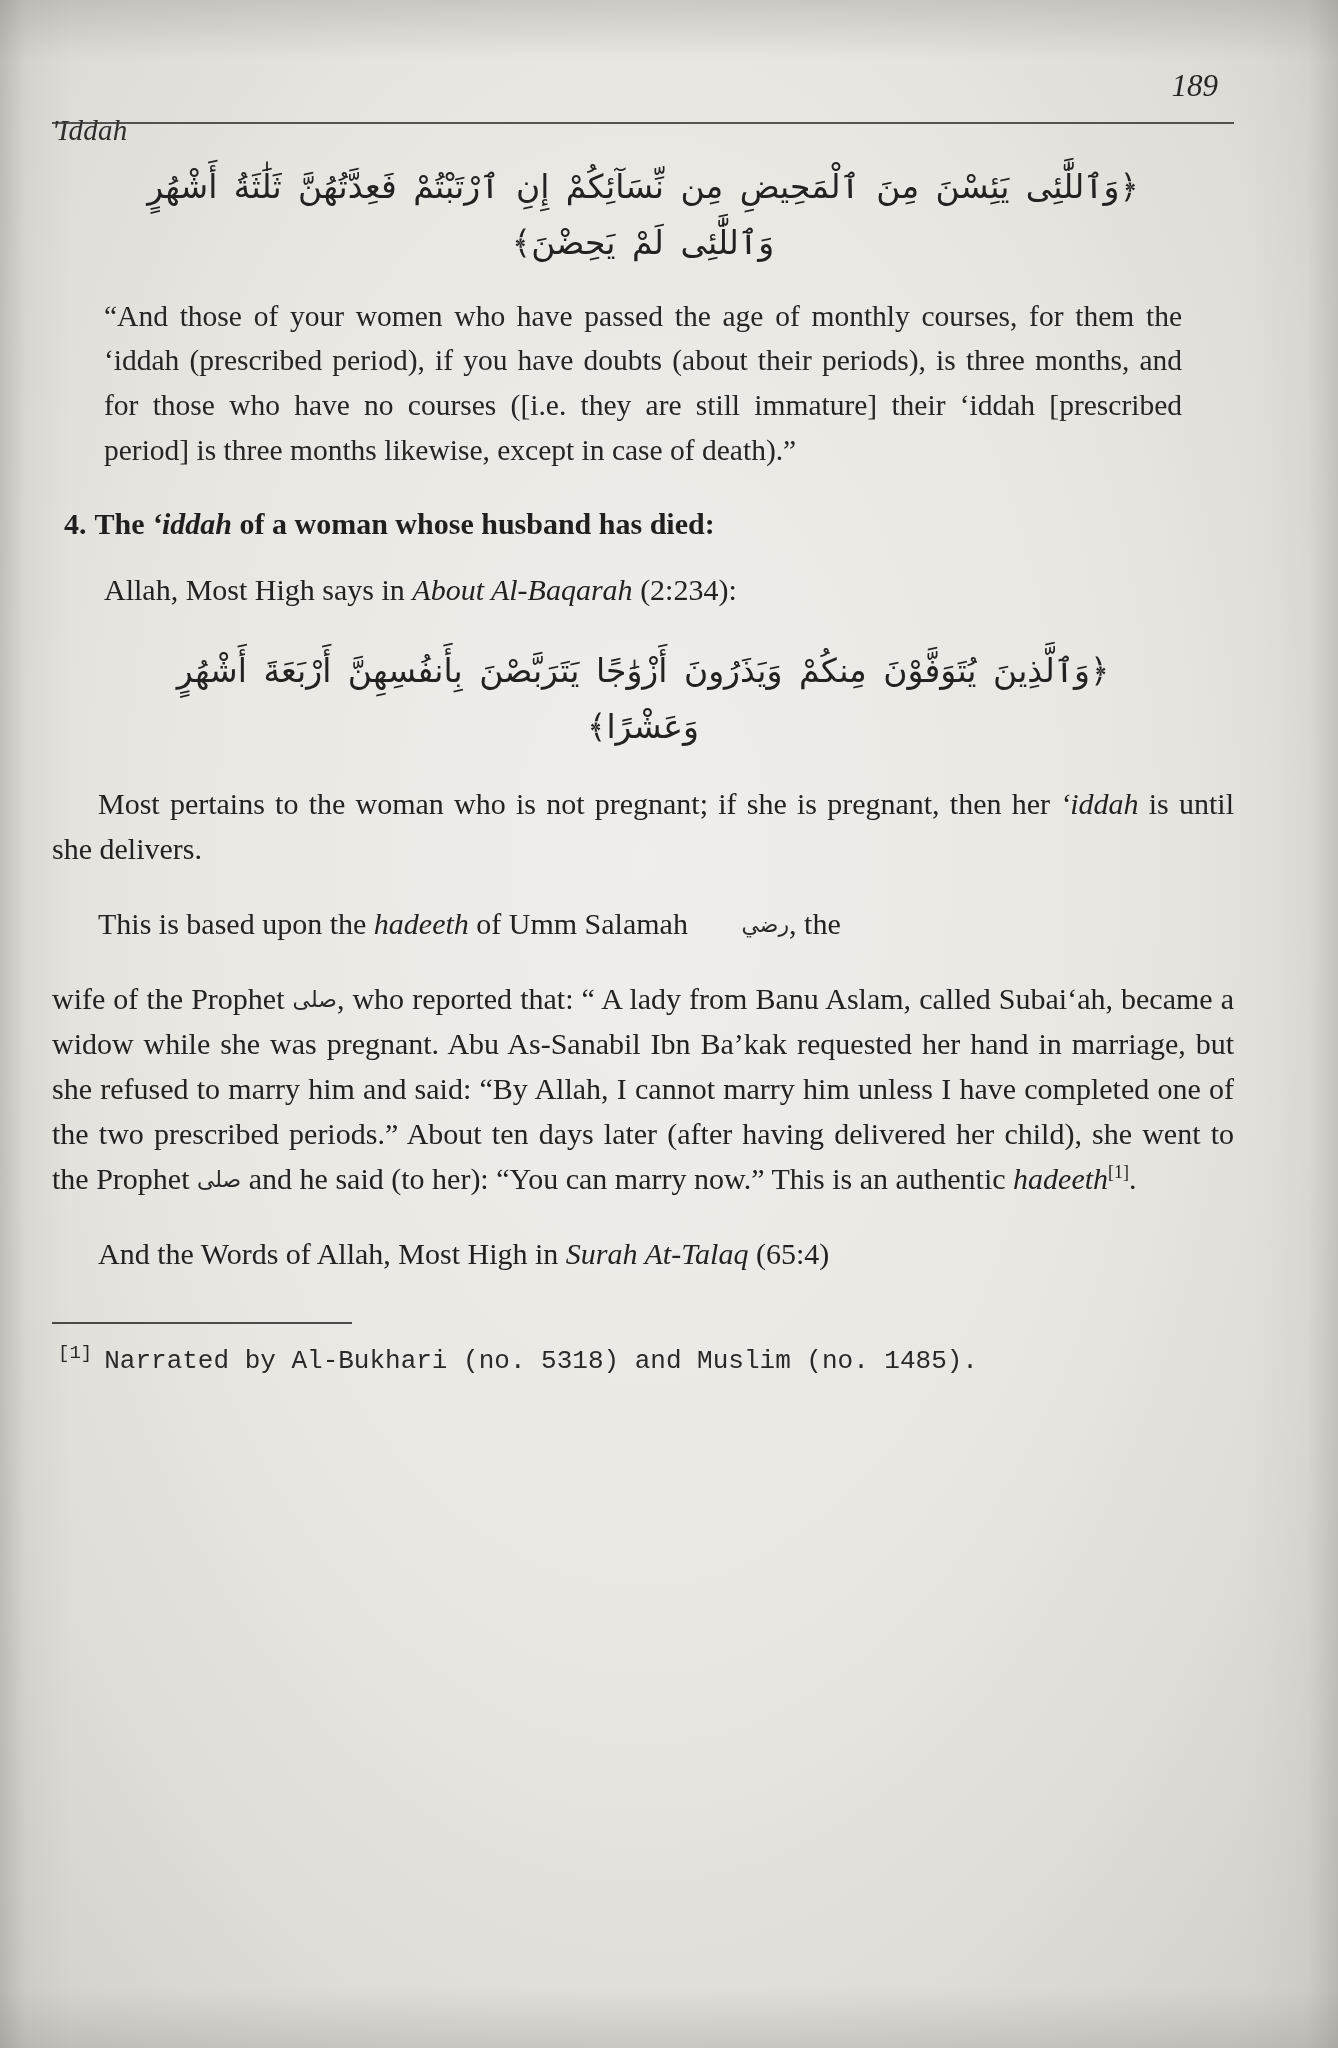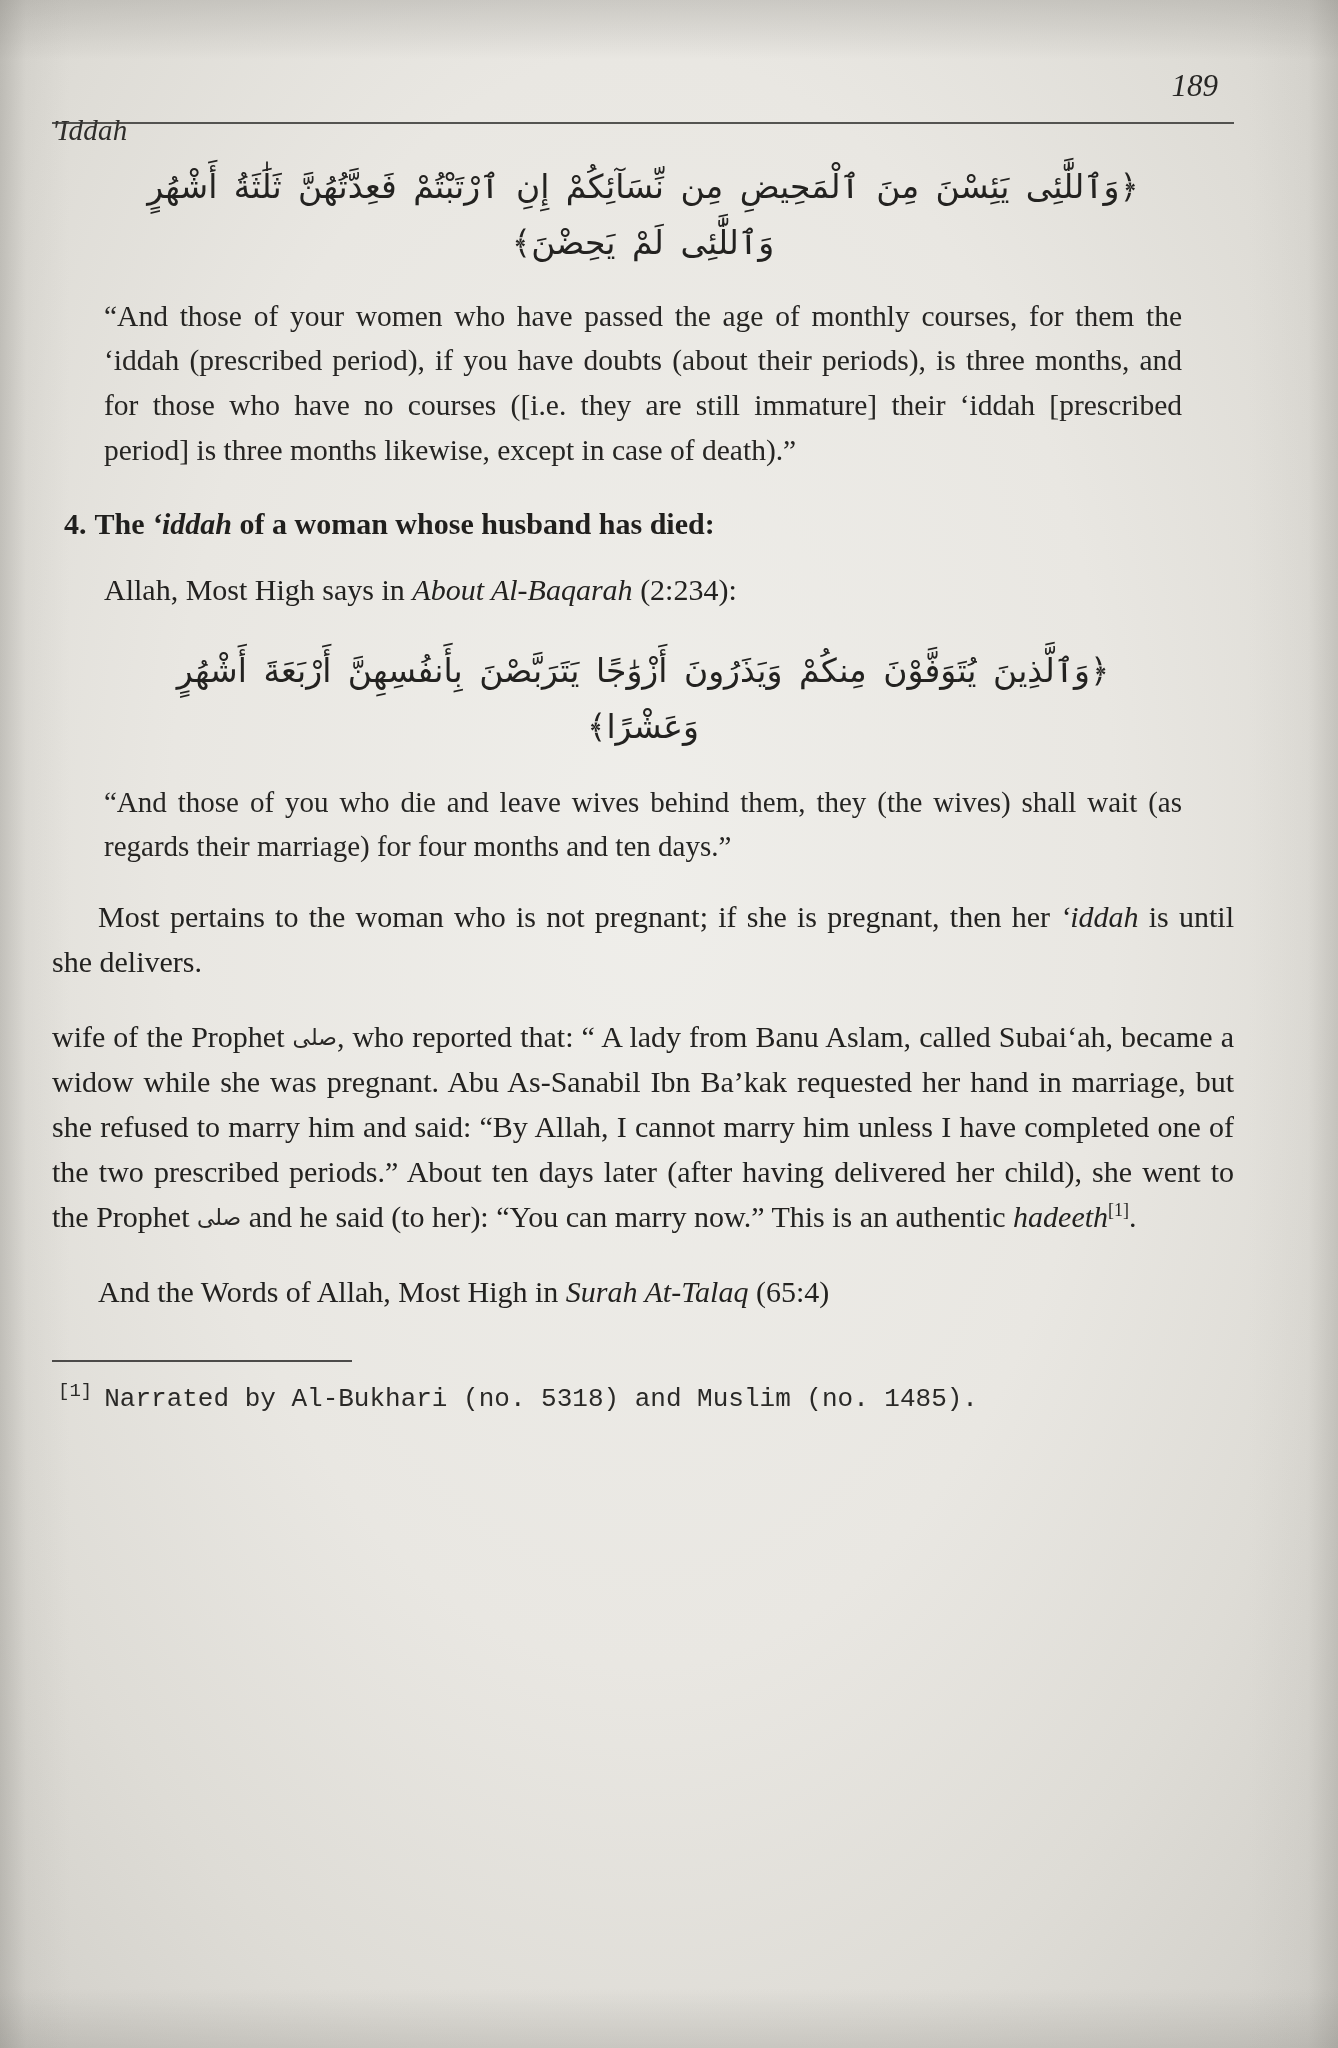--- a/index.html
+++ b/index.html
@@ -204,26 +204,28 @@
 
       <p class="para lead">
         <span>Allah, Most High says in </span><i>About Al-Baqarah</i><span> (2:234):</span>
       </p>
 
       <div class="ayah" style="margin-top:24px;">
         <span>﴿وَٱلَّذِينَ يُتَوَفَّوْنَ مِنكُمْ وَيَذَرُونَ أَزْوَٰجًا يَتَرَبَّصْنَ بِأَنفُسِهِنَّ أَرْبَعَةَ أَشْهُرٍ</span>
         <span class="line2">وَعَشْرًا﴾</span>
       </div>
 
-      <p class="trans second">“And those of you who die and leave wives behind them, they (the wives) shall wait (as regards their marriage) for four months and ten days.”</p>
 
       <p class="para" style="text-indent:46px;">
         <span>Most pertains to the woman who is not pregnant; if she is pregnant, then her </span><i>‘iddah</i><span> is until she delivers.</span>
       </p>
 
+      <p class="para" style="text-indent:46px; text-align:left;">
+        <span>This is based upon the </span><i>hadeeth</i><span> of Umm Salamah </span><span class="honorific">رضي</span><span>, the</span>
+      </p>
 
       <p class="para">
         <span>wife of the Prophet </span><span class="honorific">صلى</span><span>, who reported that: “ A lady from Banu Aslam, called Subai‘ah, became a widow while she was pregnant. Abu As-Sanabil Ibn Ba’kak requested her hand in marriage, but she refused to marry him and said: “By Allah, I cannot marry him unless I have completed one of the two prescribed periods.” About ten days later (after having delivered her child), she went to the Prophet </span><span class="honorific">صلى</span><span> and he said (to her): “You can marry now.” This is an authentic </span><i>hadeeth</i><span class="sup">[1]</span><span>.</span>
       </p>
 
       <p class="para" style="text-indent:46px;">
         <span>And the Words of Allah, Most High in </span><i>Surah At-Talaq</i><span> (65:4)</span>
       </p>
 
       <div class="footnote-rule"></div>

